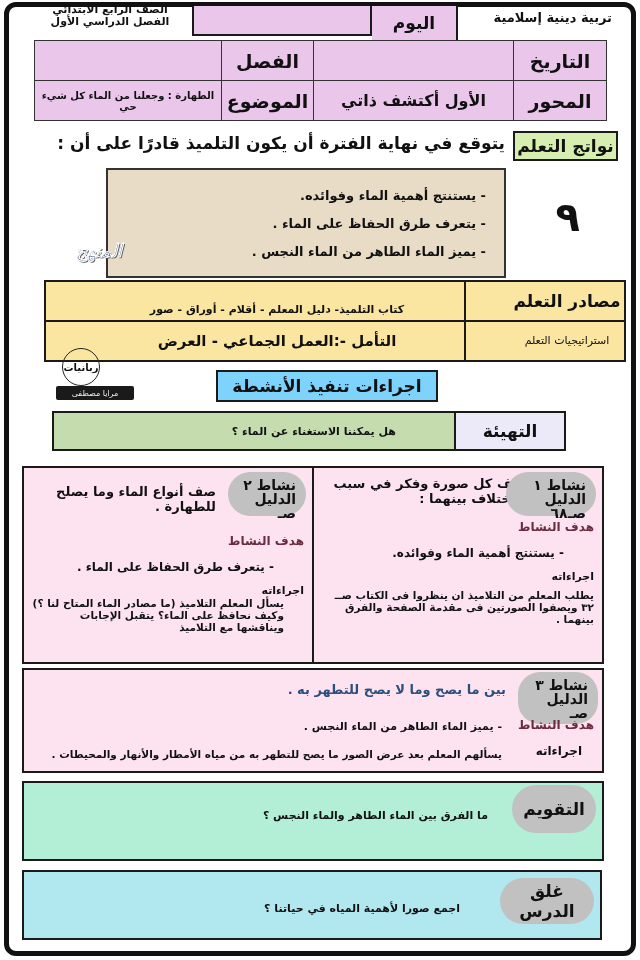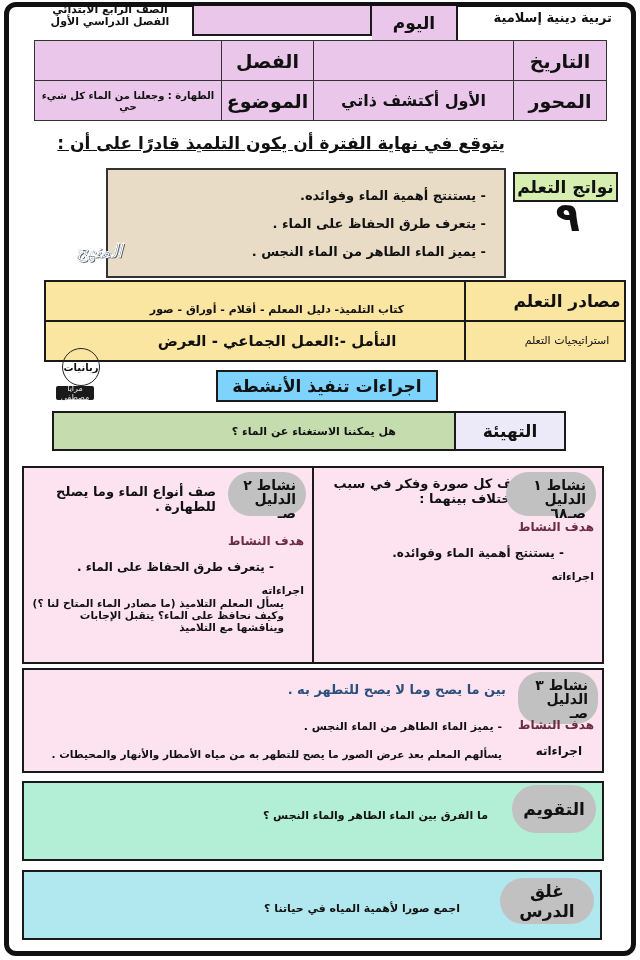--- a/index.html
+++ b/index.html
@@ -21,29 +21,29 @@
     .day-bar { left: 192px; top: 6px; width: 180px; height: 30px; background: #e9c6ea; border: 2px solid #1a1a1a; border-top: none; }
     .day-cell { left: 372px; top: 6px; width: 86px; height: 36px; background: #e9c6ea; border: 2px solid #1a1a1a; border-left: none; border-top: none; font-size: 17px; font-weight: bold; }
 
     .hdr-table { left: 34px; top: 40px; width: 573px; height: 81px; border-collapse: collapse; background: #e9c6ea; direction: rtl; }
     .hdr-table td { border: 1.5px solid #333; font-weight: bold; text-align: center; }
     .hdr-table td.lbl { font-size: 19px; }
     .hdr-table td.val { font-size: 16px; }
     .hdr-table td.small { font-size: 10px; }
 
     
-    .outcomes-tag { right: 22px; top: 131px; width: 105px; height: 30px; background: #d6efb0; border: 2px solid #1a1a1a; font-size: 17px; font-weight: bold; margin-top: 41px; }
-    .outcomes-intro { right: 135px; top: 133px; font-size: 17px; font-weight: bold; text-decoration: underline; }
+    .outcomes-tag { right: 22px; top: 131px; width: 105px; height: 30px; background: #d6efb0; border: 2px solid #1a1a1a; font-size: 17px; font-weight: bold; }
+    .outcomes-intro { right: 135px; top: 133px; font-size: 17px; font-weight: bold; }
     .outcomes-box { left: 106px; top: 168px; width: 400px; height: 110px; background: #e9dcc6; border: 2px solid #333; padding: 12px 18px 0 0; }
     .outcomes-box p { font-size: 13px; font-weight: bold; line-height: 28px; }
     .lesson-num { right: 60px; top: 194px; font-size: 40px; font-weight: bold; }
 
     .logo1 { left: 70px; top: 232px; width: 58px; height: 36px; font-size: 18px; font-weight: bold; color: #1f3f68; font-style: italic; -webkit-text-stroke: 0.5px #fff; text-shadow: 1px 1px 0 #555; }
     .logo2-circle { left: 62px; top: 348px; width: 38px; height: 38px; border: 1.5px solid #222; border-radius: 50%; font-size: 10px; font-weight: bold; }
-    .logo2-plate { left: 56px; top: 386px; width: 38px; height: 14px; background: #1a1a1a; color: #eee; font-size: 8px; border-radius: 2px; }
+    .logo2-plate { left: 56px; top: 386px; width: 78px; height: 14px; background: #1a1a1a; color: #eee; font-size: 8px; border-radius: 2px; }
 
     
     .res-table { left: 44px; top: 280px; width: 582px; height: 82px; border-collapse: collapse; background: #fbe6a1; direction: rtl; }
     .res-table td { border: 2px solid #1a1a1a; text-align: center; font-weight: bold; padding-left: 44px; }
     .res-table td.lbl { width: 160px; font-size: 17px; }
     .res-table td.lbl.small { font-size: 11px; font-weight: normal; line-height: 12px; }
     .res-table td.val { font-size: 11px; }
     .res-table td.val.big { font-size: 15px; }
 
     .proc-title { left: 216px; top: 370px; width: 222px; height: 32px; background: #7dd3fc; border: 2px solid #1a1a1a; font-size: 17px; font-weight: bold; }
@@ -138,20 +138,21 @@
 <div class="abs act-row">
   <div class="act-col">
     <div class="pill" style="right:6px;top:4px;width:90px;height:44px">
       <span>نشاط ١</span>
       <span>الدليل صـ٦٨</span>
     </div>
     <div class="act-task" style="margin-right:69px;margin-top:2px">صف كل صورة وفكر في سبب الاختلاف بينهما :</div>
     <div class="act-goal-lbl" style="margin-top:14px">هدف النشاط</div>
     <div class="act-goal" style="margin-top:12px;margin-right:30px">- يستنتج أهمية الماء وفوائده.</div>
     <div class="act-proc-lbl" style="margin-top:10px">اجراءاته</div>
+    <div class="act-proc" style="margin-top:6px">يطلب المعلم من التلاميذ ان ينظروا فى الكتاب صــ ٣٢ ويصفوا الصورتين فى مقدمة الصفحة والفرق بينهما .</div>
   </div>
   <div class="act-col">
     <div class="pill" style="right:6px;top:4px;width:78px;height:44px">
       <span>نشاط ٢</span>
       <span>الدليل صـ</span>
     </div>
     <div class="act-task" style="margin-right:88px;margin-top:10px">صف أنواع الماء وما يصلح للطهارة .</div>
     <div class="act-goal-lbl" style="margin-top:20px">هدف النشاط</div>
     <div class="act-goal" style="margin-top:12px;margin-right:30px">- يتعرف طرق الحفاظ على الماء .</div>
     <div class="act-proc-lbl" style="margin-top:10px">اجراءاته</div>

